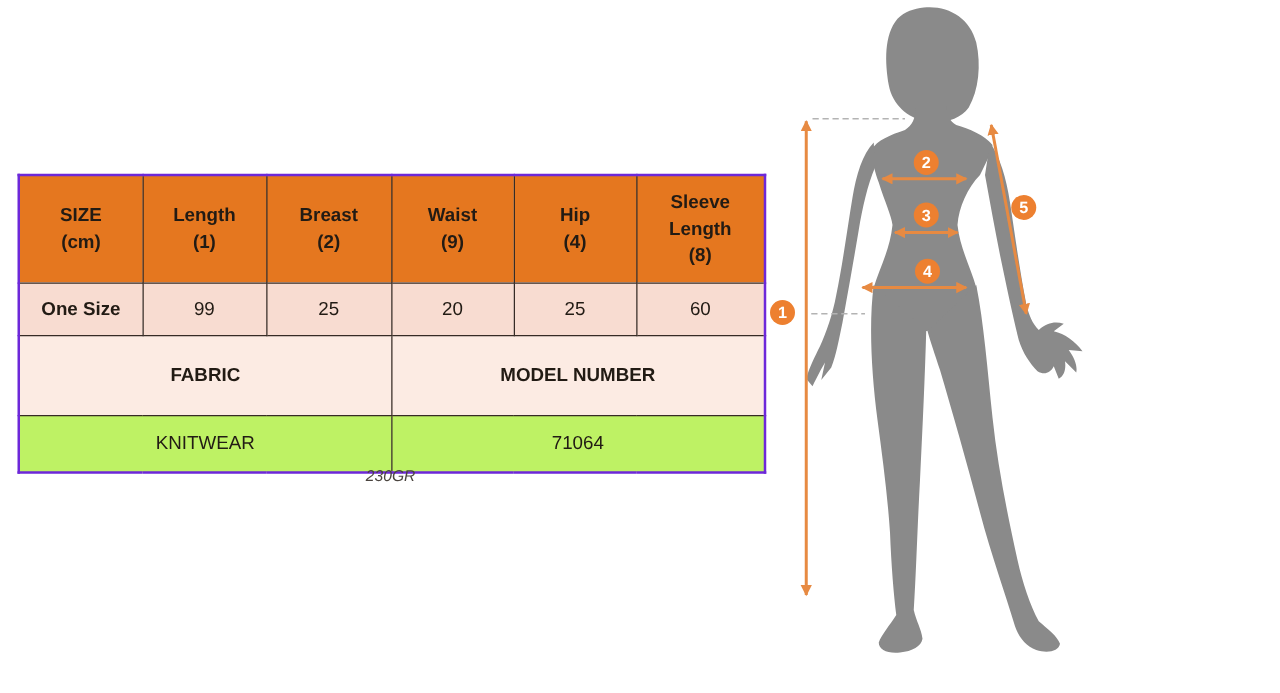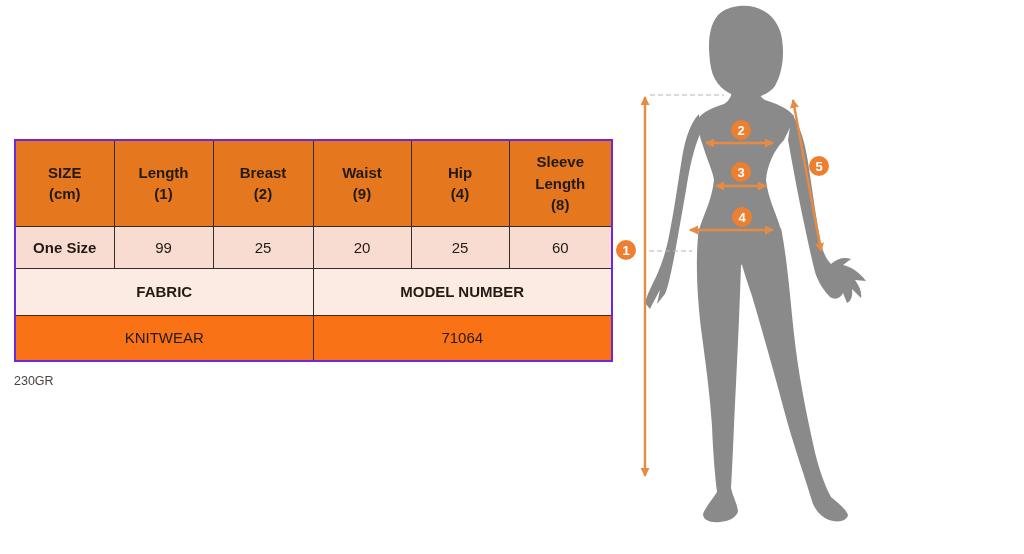--- a/index.html
+++ b/index.html
@@ -17,34 +17,34 @@
     border: 2px solid #6d28d9;
   }
   table.size-table th, table.size-table td {
     border: 1.5px solid #362b25;
     text-align: center; vertical-align: middle;
     padding: 0 4px;
     font-size: 15px; color: #221b14;
   }
   tr.row-header   { height: 86px; }
   tr.row-size     { height: 42px; }
-  tr.row-label    { height: 47px; }
+  tr.row-label    { height: 64px; }
   tr.row-value    { height: 46px; }
   tr.row-header th {
     background: #e5771f; font-weight: bold;
     white-space: pre-line; line-height: 1.42;
   }
   tr.row-size td   { background: #f8dcd1; font-weight: normal; }
   tr.row-size td.strong { font-weight: bold; }
   tr.row-label td  { background: #fcebe3; font-weight: bold; }
-  tr.row-value td  { background: #f97316; font-weight: normal; }
+  tr.row-value td  { background: #bef264; font-weight: normal; }
 
   .weight-note {
     position: absolute; left: 14px; top: 374px; width: 597px;
-    text-align: left; font-size: 12.5px; color: #4a443f;
+    text-align: center; font-size: 12.5px; color: #4a443f; font-style: italic;
   }
 
   
   svg.figure { position: absolute; left: 590px; top: 0; }
   .marker-label {
     font-family: "Liberation Sans", sans-serif;
     font-size: 13px; font-weight: bold; fill: #ffffff;
   }
 </style>
 </head>

